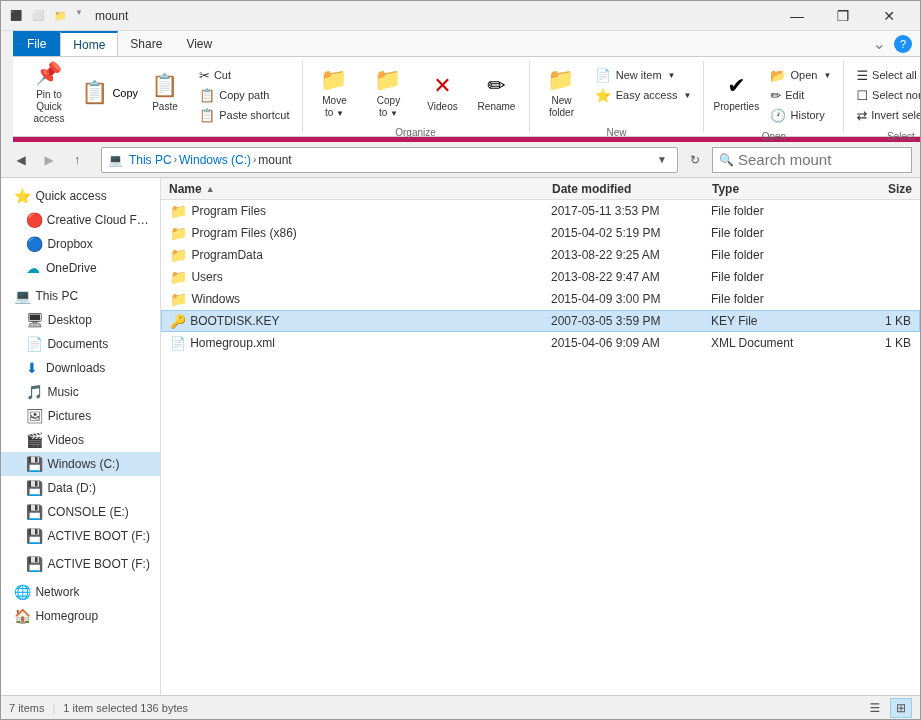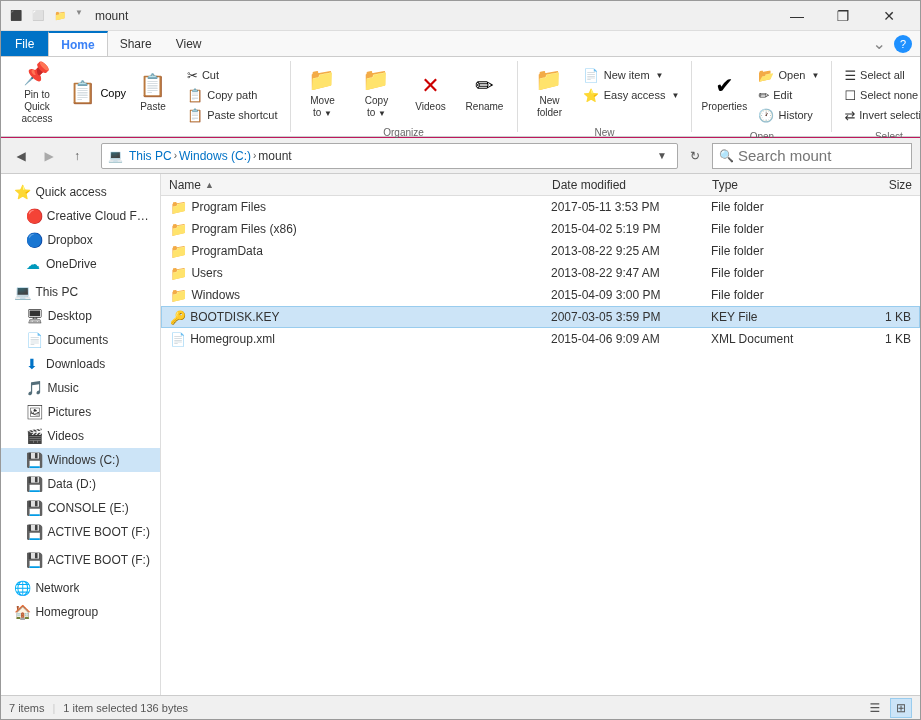--- a/index.html
+++ b/index.html
@@ -8,24 +8,24 @@
     
     .titlebar { background: #f0f0f0; height: 30px; display: flex; align-items: center; padding: 0 8px; border-bottom: 1px solid #ddd; }
     .titlebar-icons { display: flex; gap: 6px; margin-right: 8px; }
     .titlebar-icon { width: 16px; height: 16px; display: flex; align-items: center; justify-content: center; font-size: 10px; }
     .titlebar-icon.folder { color: #dcad3f; }
     .titlebar-title { font-size: 12px; color: #333; margin-left: 4px; }
     .titlebar-controls { margin-left: auto; display: flex; gap: 0; }
     .titlebar-btn { width: 46px; height: 30px; border: none; background: transparent; cursor: pointer; font-size: 14px; color: #333; display: flex; align-items: center; justify-content: center; }
 
     
-    .ribbon { background: #f8f8f8; border-bottom: 1px solid #be185d; }
+    .ribbon { background: #f8f8f8; border-bottom: 5px solid #be185d; margin-left: 12px; }
     .ribbon-tabs { display: flex; height: 26px; border-bottom: 1px solid #ccc; }
     .ribbon-tab { padding: 4px 12px; font-size: 12px; cursor: pointer; color: #333; border: none; background: transparent; height: 100%; display: flex; align-items: center; }
-    .ribbon-tab.active { background: #fff; border-top: 2px solid #0072c6; border-left: 1px solid #ccc; border-right: 1px solid #ccc; border-bottom: none; margin-bottom: -1px; color: #3b82f6; font-weight: 700; }
+    .ribbon-tab.active { background: #fff; border-top: 2px solid #0072c6; border-left: 1px solid #ccc; border-right: 1px solid #ccc; border-bottom: none; margin-bottom: -1px; color: #0c4a6e; font-weight: 400; }
     .ribbon-tab.file { background: #0072c6; color: white; padding: 4px 14px; }
     .ribbon-content { display: flex; align-items: stretch; height: 80px; padding: 4px; background: #fff; border-bottom: 1px solid #ccc; }
     .ribbon-group { display: flex; flex-direction: column; border-right: 1px solid #ddd; padding: 0 6px; min-width: fit-content; }
     .ribbon-group-label { font-size: 10px; color: #666; text-align: center; margin-top: auto; padding-top: 2px; }
     .ribbon-group-items { display: flex; align-items: flex-start; gap: 2px; flex: 1; padding: 4px 0; }
     .ribbon-btn-large { display: flex; flex-direction: column; align-items: center; justify-content: center; width: 52px; height: 56px; border: none; background: transparent; cursor: pointer; border-radius: 2px; padding: 2px; }
     .ribbon-btn-large .icon { font-size: 22px; margin-bottom: 2px; }
     .ribbon-btn-large .label { font-size: 10px; text-align: center; line-height: 1.2; color: #333; }
     .ribbon-btn-small { display: flex; align-items: center; gap: 4px; padding: 2px 6px; border: none; background: transparent; cursor: pointer; border-radius: 2px; height: 20px; font-size: 11px; color: #333; width: 100%; white-space: nowrap; }
     .ribbon-btn-small .icon { font-size: 13px; }
@@ -53,21 +53,21 @@
     
     .sidebar { width: 160px; min-width: 160px; background: #fff; border-right: 1px solid #ddd; overflow-y: auto; padding: 4px 0; }
     .sidebar-item { display: flex; align-items: center; gap: 4px; padding: 3px 8px 3px 12px; cursor: pointer; color: #333; font-size: 12px; border: 1px solid transparent; }
     .sidebar-item.selected { background: #cce4f7; }
     .sidebar-item .icon { font-size: 14px; min-width: 16px; }
     .sidebar-item .label { white-space: nowrap; overflow: hidden; text-overflow: ellipsis; }
     .sidebar-section { padding: 2px 0; }
 
     
     .file-pane { flex: 1; display: flex; flex-direction: column; background: #fff; overflow: hidden; }
-    .file-header { display: flex; align-items: center; height: 22px; border-bottom: 1px solid #ddd; background: #f5f5f5; padding: 0 8px; cursor: pointer; user-select: none; }
+    .file-header { display: flex; align-items: center; height: 22px; border-bottom: 1px solid #ddd; background: #f5f5f5; padding: 0 8px; cursor: pointer; user-select: none; font-weight: bold; }
     .file-col { display: flex; align-items: center; font-size: 12px; color: #333; gap: 4px; }
     .file-col.name { flex: 1; min-width: 200px; }
     .file-col.date { width: 160px; }
     .file-col.type { width: 120px; }
     .file-col.size { width: 80px; text-align: right; justify-content: flex-end; }
     .sort-arrow { font-size: 9px; color: #666; }
     .file-list { flex: 1; overflow-y: auto; }
     .file-row { display: flex; align-items: center; height: 22px; padding: 0 8px; cursor: pointer; border: 1px solid transparent; }
     .file-row.selected { background: #cce4f7; border-color: #99ccee; }
     .file-cell { font-size: 12px; color: #333; overflow: hidden; text-overflow: ellipsis; white-space: nowrap; display: flex; align-items: center; gap: 4px; }

